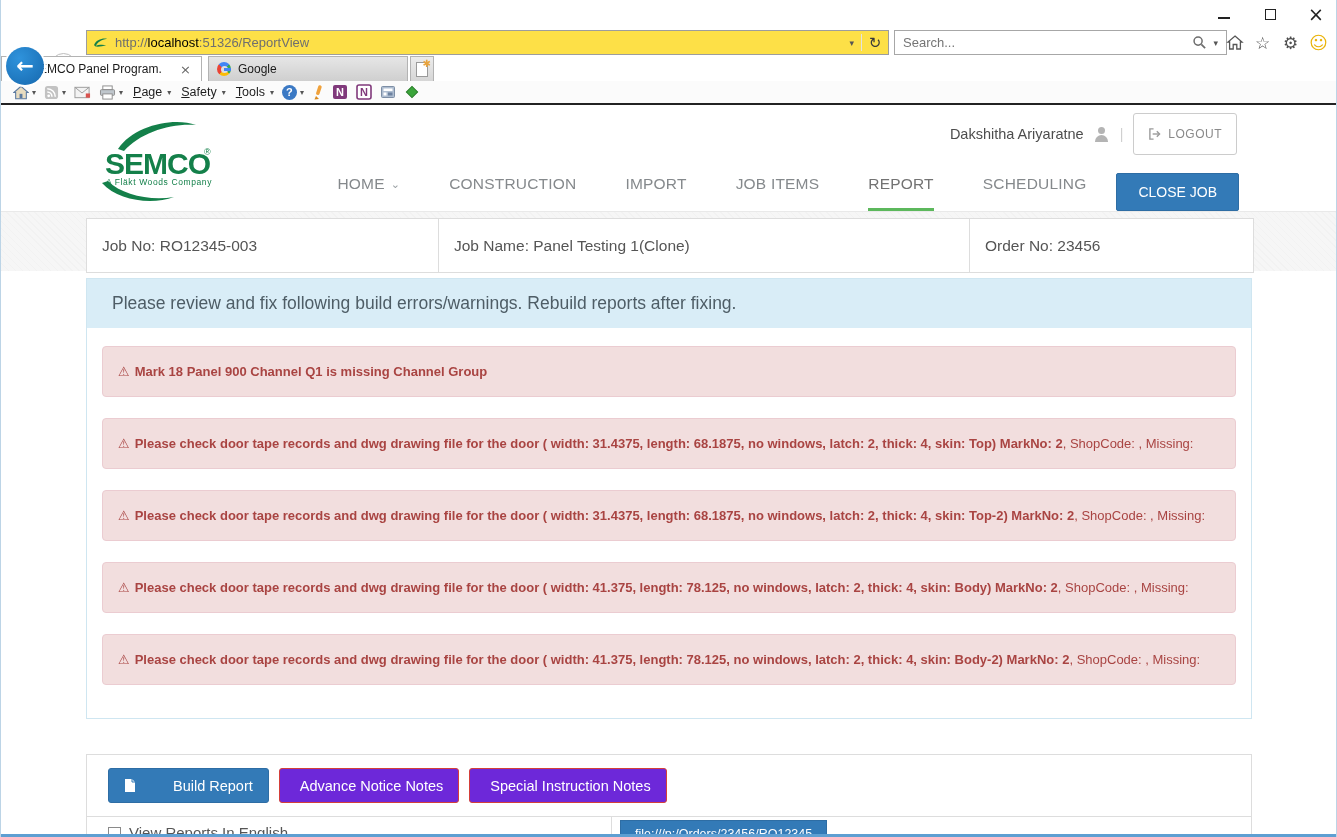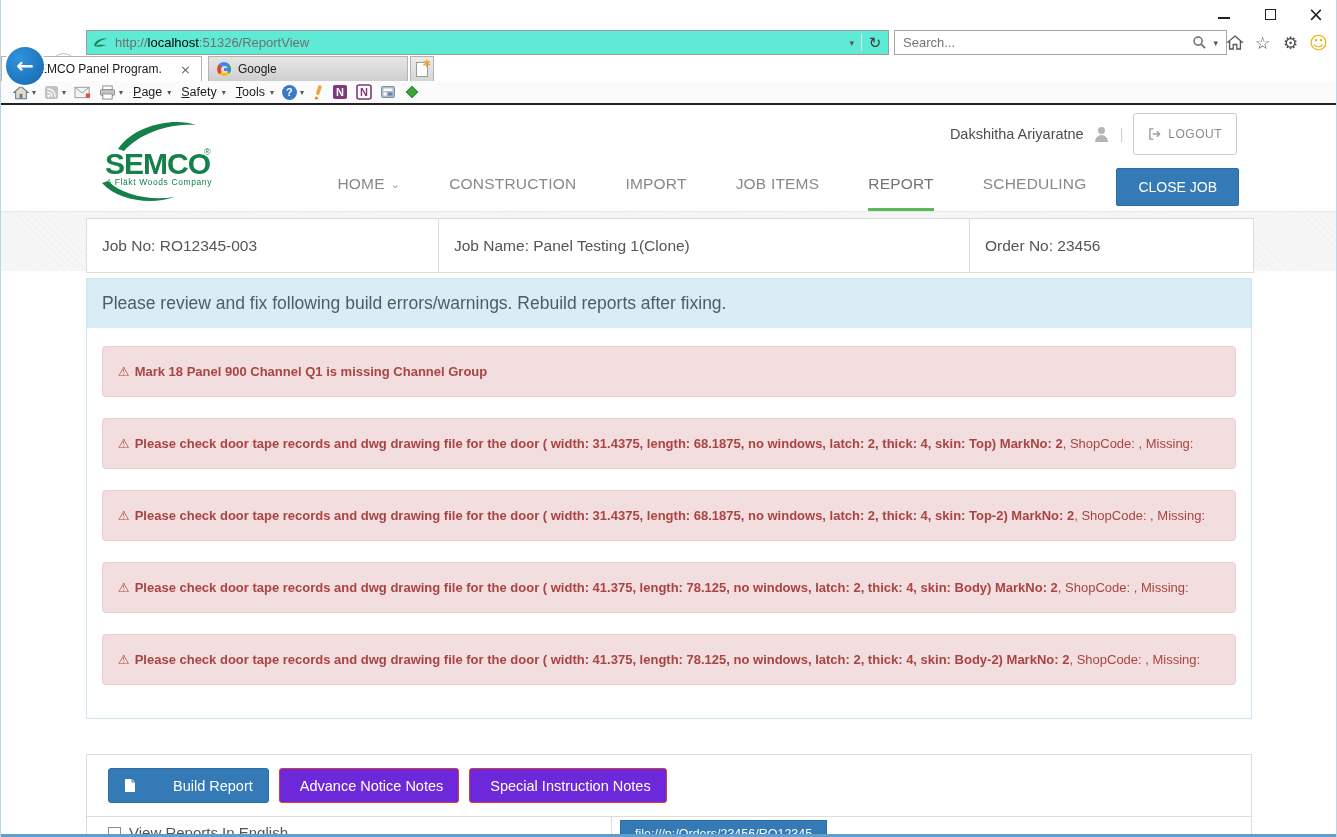--- a/index.html
+++ b/index.html
@@ -17,21 +17,21 @@
 
   .addrrow { position:absolute; top:28px; left:0; right:0; height:28px; }
   .back-btn { position:absolute; left:5px; top:19px; width:38px; height:38px; border-radius:50%;
               background:radial-gradient(circle at 35% 30%, #2f93dc, #1668ae); color:#fff; z-index:5;
               display:flex; align-items:center; justify-content:center; font-size:21px; font-weight:bold;
               font-family:"DejaVu Sans",sans-serif; box-shadow:0 0 0 2px #fff; }
   .fwd-btn { position:absolute; left:49px; top:25px; width:27px; height:27px; border-radius:50%;
              border:1px solid #bdbdbd; background:#fdfdfd; color:#b9b9b9; display:flex; align-items:center;
              justify-content:center; font-size:15px; font-family:"DejaVu Sans",sans-serif; }
   .url-bar { position:absolute; left:85px; top:2px; width:803px; height:25px; border:1px solid #9d9d9d;
-             background:#5eead4; display:flex; align-items:center; font-size:13px; }
+             background:#fde047; display:flex; align-items:center; font-size:13px; }
   .url-favicon { margin:0 7px 0 6px; display:flex; }
   .url-prefix, .url-suffix { color:#6f6f6f; }
   .url-host { color:#000; }
   .url-spacer { flex:1; }
   .url-caret { color:#555; font-size:9px; padding:0 7px; font-family:"DejaVu Sans",sans-serif; }
   .url-sep { width:1px; height:17px; background:#e2e2e2; }
   .url-refresh { color:#3a3a3a; font-size:15px; width:26px; text-align:center; font-family:"DejaVu Sans",sans-serif; }
   .search-box { position:absolute; left:893px; top:2px; width:333px; height:25px; border:1px solid #a7a7a7;
                 background:#fff; display:flex; align-items:center; }
   .search-box input { border:none; outline:none; flex:1; font-size:13px; padding-left:8px; color:#ef4444;
@@ -71,33 +71,33 @@
   .person-ico::before { content:""; position:absolute; left:4px; top:0; width:7px; height:7px; border-radius:50%; background:#b4b4b4; }
   .person-ico::after { content:""; position:absolute; left:1px; top:8px; width:13px; height:7px; border-radius:7px 7px 0 0; background:#b4b4b4; }
   .acct-pipe { color:#d0d0d0; font-size:14px; }
   .logout-btn { border:1px solid #ccc; border-radius:3px; padding:13px 14px; font-size:12px; color:#8a8a8a;
                 background:#fff; display:flex; align-items:center; gap:7px; letter-spacing:.5px; }
   .mainnav { position:absolute; right:97px; bottom:0; display:flex; align-items:flex-end; }
   .nav-item { margin-left:49px; font-size:15.5px; color:#85898c; padding-bottom:15px; letter-spacing:.2px;
               border-bottom:3px solid transparent; display:flex; align-items:center; gap:6px; }
   .nav-item.active { color:#737373; border-bottom-color:#5cb85c; }
   .nav-chevron { color:#9aa0a3; font-size:11px; font-family:"DejaVu Sans",sans-serif; }
-  .close-job-btn { margin-left:30px; margin-bottom:5px; background:#337ab7; color:#fff; font-size:14px;
+  .close-job-btn { margin-left:30px; background:#337ab7; color:#fff; font-size:14px;
                    padding:10px 21px; border-radius:2px; border:1px solid #2e6da4; }
 
   .job-bar { height:60px; background:#f6f6f6; border-top:1px solid #e9e9e9; position:relative;
              background-image:repeating-linear-gradient(45deg, rgba(0,0,0,.016) 0 1px, transparent 1px 5px); }
   .job-cells { position:absolute; left:85px; top:6px; width:1168px; height:55px; display:flex;
                background:#fff; border:1px solid #ddd; }
   .job-cell { display:flex; align-items:center; padding-left:15px; font-size:15.5px; color:#555; }
   .job-cell + .job-cell { border-left:1px solid #ddd; }
   .jc1 { width:351px; } .jc2 { width:531px; } .jc3 { flex:1; }
 
   .report-panel { margin:7px 84px 0 85px; border:1px solid #cfe6f1; height:441px; overflow:hidden; }
-  .panel-heading { background:#d9edf7; color:#4e5d66; font-size:17.5px; padding:14px 15px; }
+  .panel-heading { background:#d9edf7; color:#4e5d66; font-size:17.5px; padding:14px 25px; }
   .panel-body { padding:18px 15px 0; }
   .alert { background:#f2dede; border:1px solid #ebccd1; border-radius:4px; color:#a94442; font-size:13px;
            padding:17px 15px; margin-bottom:21px; white-space:nowrap; overflow:hidden; }
   .alert b { font-weight:bold; }
   .warn-ico { font-family:"DejaVu Sans",sans-serif; font-weight:bold; margin-right:5px; font-size:13px; }
 
   .bottom-panel { margin:35px 84px 0 85px; border:1px solid #ddd; height:81px; overflow:hidden; }
   .actions { padding:13px 0 0 21px; display:flex; gap:10px; }
   .btn { height:35px; display:flex; align-items:center; padding:0 15px; font-size:14.5px; color:#fff;
          border-radius:3px; border:1px solid transparent; gap:8px; }

